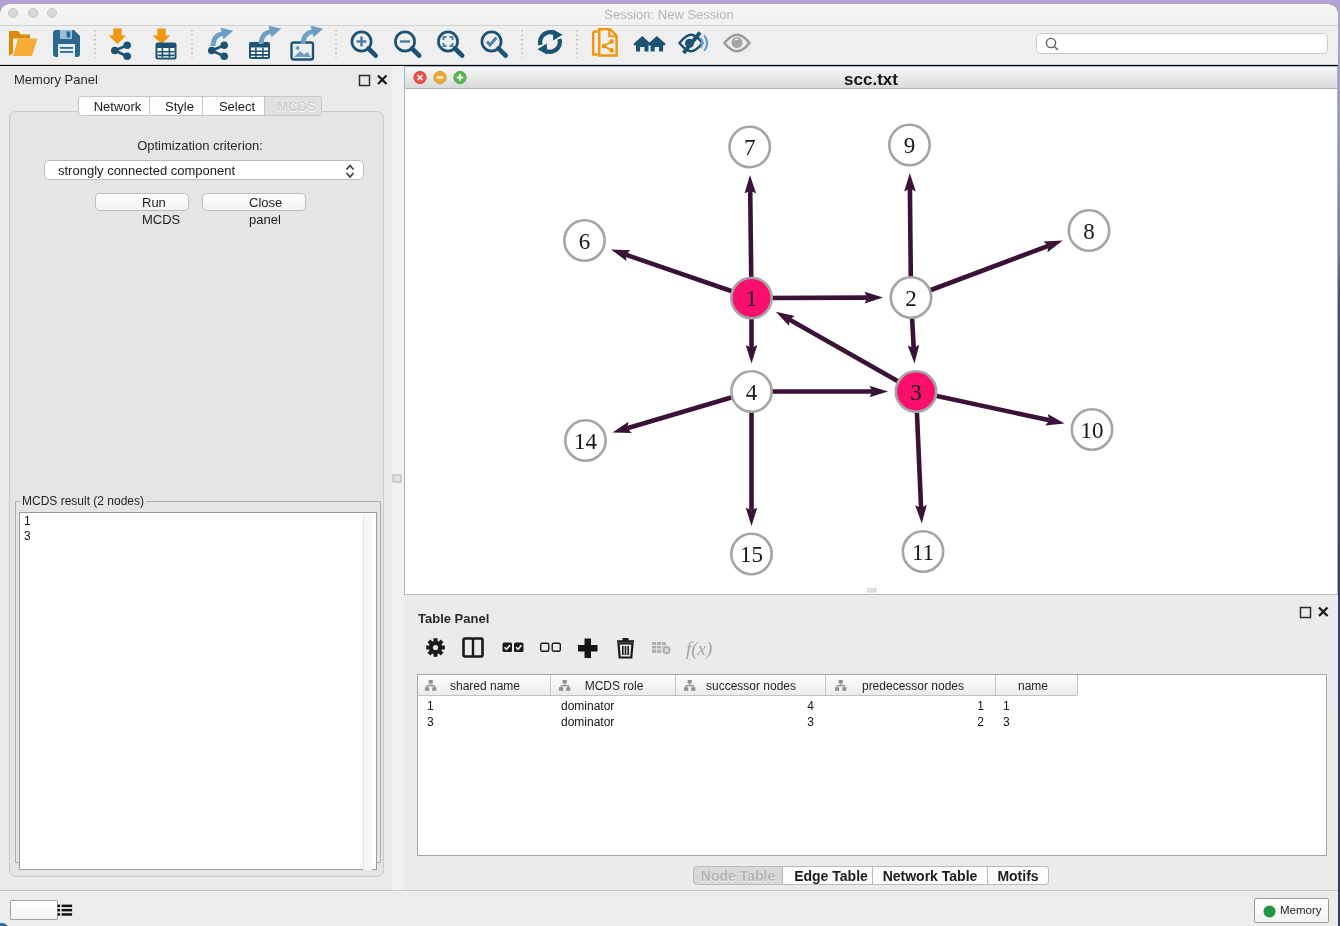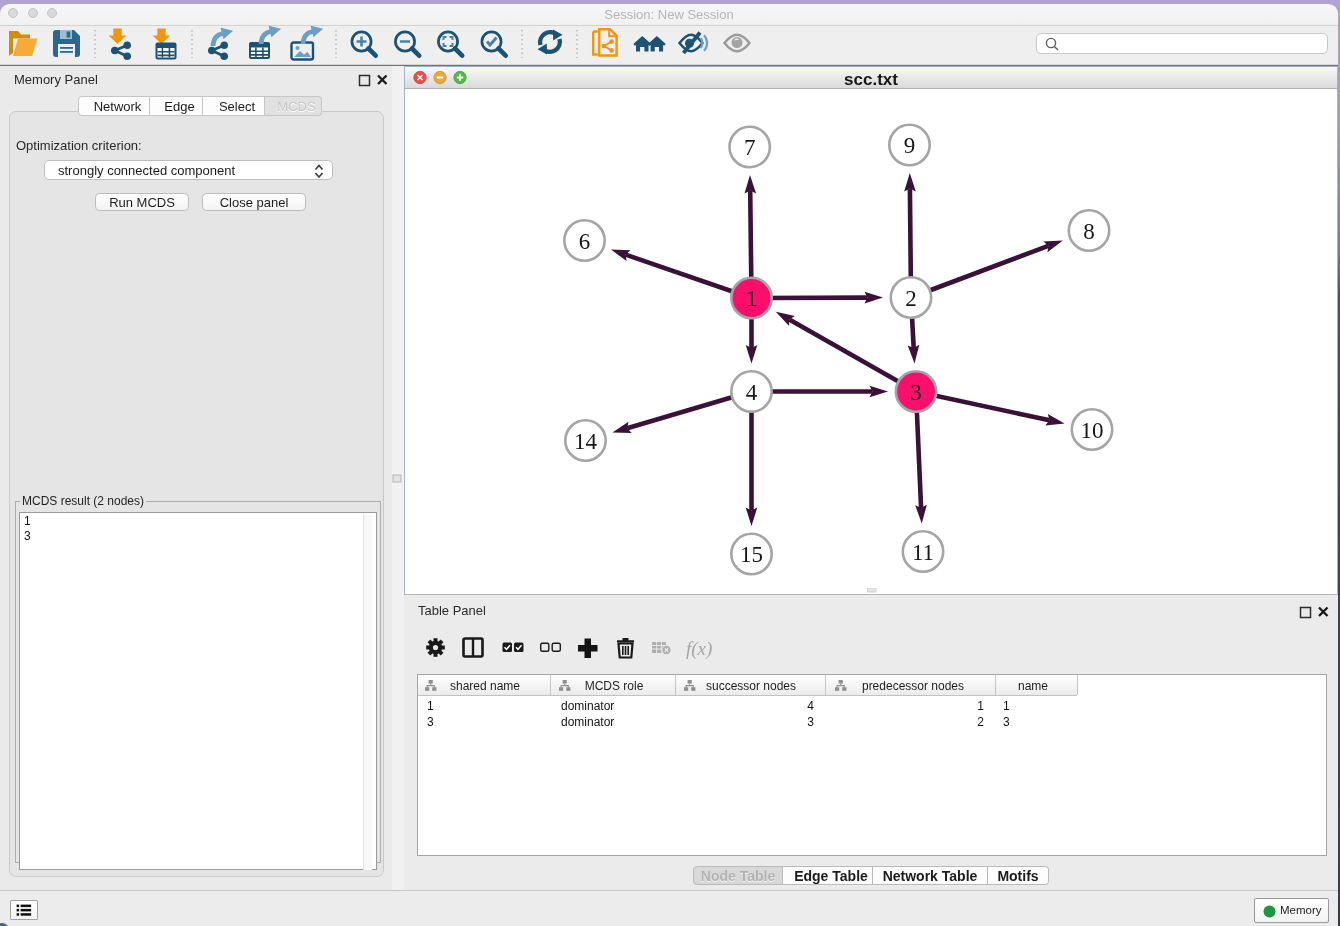--- a/index.html
+++ b/index.html
@@ -1,20 +1,20 @@
 <!DOCTYPE html>
 <html><head><meta charset="utf-8">
 <style>
 * { margin:0; padding:0; box-sizing:border-box; }
 html,body { width:1340px; height:926px; overflow:hidden;
   font-family:"Liberation Sans", sans-serif; }
 body { background:linear-gradient(#b2a3d3 0px, #9b97c6 130px, #7679ae 250px, #484e82 295px, #3e4473 430px, #333963 926px); }
 .abs { position:absolute; }
 #win { position:absolute; left:0; top:4px; width:1338px; height:922px;
-  border-radius:9px 9px 0 0; background:#737373; overflow:hidden; }
+  border-radius:9px 9px 0 0; background:#000000; overflow:hidden; }
 #titlebar { position:absolute; left:0; top:0; width:100%; height:22px;
   background:linear-gradient(#f7f6f7,#f2f1f2); border-bottom:1px solid #d2d1d2; }
 .tl { position:absolute; top:4px; width:10px; height:10px; border-radius:50%;
   background:#dad8d9; border:1px solid #c6c4c5; }
 #wtitle { position:absolute; top:2.5px; left:0; width:1338px; text-align:center;
   font-size:13px; color:#b6b4b5; }
 #toolbar { position:absolute; left:0; top:22px; width:100%; height:39px;
   background:#efefef; border-bottom:1px solid #d5d5d5; }
 #search { position:absolute; left:1036px; width:292px; height:21px;
   background:#fff; border:1px solid #c8c8c8; border-radius:5px; }
@@ -27,21 +27,21 @@
   border:1px solid #c6c6c6; border-left:none; text-align:center; line-height:19px;padding-left:7px; }
 .ptitle { font-size:13px; color:#2a2a2a; }
 #netwin { position:absolute; left:404px; top:0; width:934px; height:528.5px;
   border:1px solid #9eb6cf; border-bottom:1px solid #b9b9b9; background:#fff; }
 #nettitle { position:absolute; left:0; top:0; width:100%; height:21.5px;
   background:linear-gradient(#f9f9f9,#d9d9d9); border-bottom:1px solid #b2b2b2; }
 #tpanel { position:absolute; left:404px; top:531px; width:934px; height:293px; background:#ebebeb; }
 #statusbar { position:absolute; left:0; top:886px; width:1338px; height:36px;
   background:#ececec; border-top:1px solid #c6c6c6; }
 .btn { position:absolute; background:linear-gradient(#ffffff,#f3f3f3); border:1px solid #bcbcbc;
-  border-radius:4.5px; font-size:13px; color:#1d1d1d; text-align:center; }
+  border-radius:4.5px; font-size:13px; color:#1d1d1d; text-align:left;padding-left:46px; }
 .seg { height:19px; font-size:14px; font-weight:700; color:#1c1c1c; background:#fdfdfd;
   border:1px solid #bababa; border-left:none; text-align:center; line-height:18px; }
 </style></head>
 <body>
 <div id="win">
   <div id="titlebar">
     <div class="tl" style="left:8px;"></div>
     <div class="tl" style="left:27.5px;"></div>
     <div class="tl" style="left:47px;"></div>
     <div id="wtitle">Session: New Session</div>
@@ -197,27 +197,27 @@
   <div id="main">
     <div class="abs" style="left:392px; top:0; width:12px; height:824px; background:#f1f1f1;"></div>
     <div id="cpanel">
       <div class="ptitle abs" style="left:14px; top:6px;">Memory Panel</div>
       <svg class="abs" style="left:354px; top:8px;" width="37" height="13">
         <rect x="5.5" y="1.5" width="10" height="10" fill="none" stroke="#2c2c2c" stroke-width="1.5"></rect>
         <path d="M24 1.5 l8.5 8.5 M32.5 1.5 l-8.5 8.5" stroke="#1a1a1a" stroke-width="2.3"></path>
       </svg>
       <div class="tabs" style="left:78px; top:30px;">
         <div class="tab" style="width:72px; border-left:1px solid #c6c6c6; border-radius:4px 0 0 4px;">Network</div>
-        <div class="tab" style="width:53px;">Edge</div>
+        <div class="tab" style="width:53px;">Style</div>
         <div class="tab" style="width:62px;">Select</div>
         <div class="tab" style="width:57px; border-radius:0 4px 4px 0; background:#e2e1e2; color:#c8c7c8; text-shadow:0 1px 0 #fff;">MCDS</div>
       </div>
       <div id="cpanel-box"></div>
-      <div class="abs" style="left:16px; top:72px; width:392px; text-align:left; font-size:13px; color:#282828;">Optimization criterion:</div>
-      <div class="abs" style="left:44px; top:94px; width:289px; height:20px; background:#fff; border:1px solid #bdbdbd; border-radius:5px;">
+      <div class="abs" style="left:4px; top:72px; width:392px; text-align:center; font-size:13px; color:#282828;">Optimization criterion:</div>
+      <div class="abs" style="left:44px; top:94px; width:320px; height:20px; background:#fff; border:1px solid #bdbdbd; border-radius:5px;">
         <span style="position:absolute; left:13px; top:2px; font-size:13px; color:#1b1b1b;">strongly connected component</span>
         <svg width="10" height="15" style="position:absolute; right:8px; top:3px;">
           <path d="M1.5 5.5 L5 1.5 L8.5 5.5" fill="none" stroke="#3c3c3c" stroke-width="1.6"></path>
           <path d="M1.5 9 L5 13 L8.5 9" fill="none" stroke="#3c3c3c" stroke-width="1.6"></path>
         </svg>
       </div>
       <div class="btn" style="left:95px; top:127px; width:94px; height:18px; line-height:17px;">Run MCDS</div>
       <div class="btn" style="left:202px; top:127px; width:104px; height:18px; line-height:17px;">Close panel</div>
       <fieldset style="position:absolute; left:15px; top:428px; width:366px; height:369px; border:1px solid #adadad; border-radius:0;">
         <legend style="font-size:12px; color:#1f1f1f; margin-left:4px; padding:0 2px;">MCDS result (2 nodes)</legend>
@@ -292,21 +292,21 @@
 <circle cx="180.5" cy="351.5" r="20.2" fill="#ffffff" stroke="#a6a5a5" stroke-width="2.6"></circle>
 <text x="180.5" y="359.5" text-anchor="middle" font-family="Liberation Serif, serif" font-size="23px" fill="#181818">14</text>
 <circle cx="346.5" cy="465.0" r="20.2" fill="#ffffff" stroke="#a6a5a5" stroke-width="2.6"></circle>
 <text x="346.5" y="473.0" text-anchor="middle" font-family="Liberation Serif, serif" font-size="23px" fill="#181818">15</text>
       </svg>
       <svg width="10" height="5" style="position:absolute; left:462px; top:520.5px;">
         <rect x="0" y="0" width="9" height="4" fill="#e4e4e4" stroke="#c9c9c9" stroke-width="0.8"></rect>
       </svg>
     </div>
     <div id="tpanel">
-      <div class="ptitle abs" style="left:14px; top:6px;">Table Panel</div>
+      <div class="ptitle abs" style="left:14px; top:14px;font-weight:bold;">Table Panel</div>
       <svg class="abs" style="left:891px; top:9px;" width="37" height="13">
         <rect x="5.5" y="1.5" width="10" height="10" fill="none" stroke="#2c2c2c" stroke-width="1.5"></rect>
         <path d="M24 1.5 l8.5 8.5 M32.5 1.5 l-8.5 8.5" stroke="#1a1a1a" stroke-width="2.3"></path>
       </svg>
       <svg class="abs" style="left:0; top:30px;" width="740" height="40" viewBox="404 627 740 40">
 <g transform="translate(435.5,647.5)">
             <rect x="-2" y="-9.3" width="4" height="4.5" fill="#1a1a1a" transform="rotate(0)"></rect>
             <rect x="-2" y="-9.3" width="4" height="4.5" fill="#1a1a1a" transform="rotate(45)"></rect>
             <rect x="-2" y="-9.3" width="4" height="4.5" fill="#1a1a1a" transform="rotate(90)"></rect>
             <rect x="-2" y="-9.3" width="4" height="4.5" fill="#1a1a1a" transform="rotate(135)"></rect>

